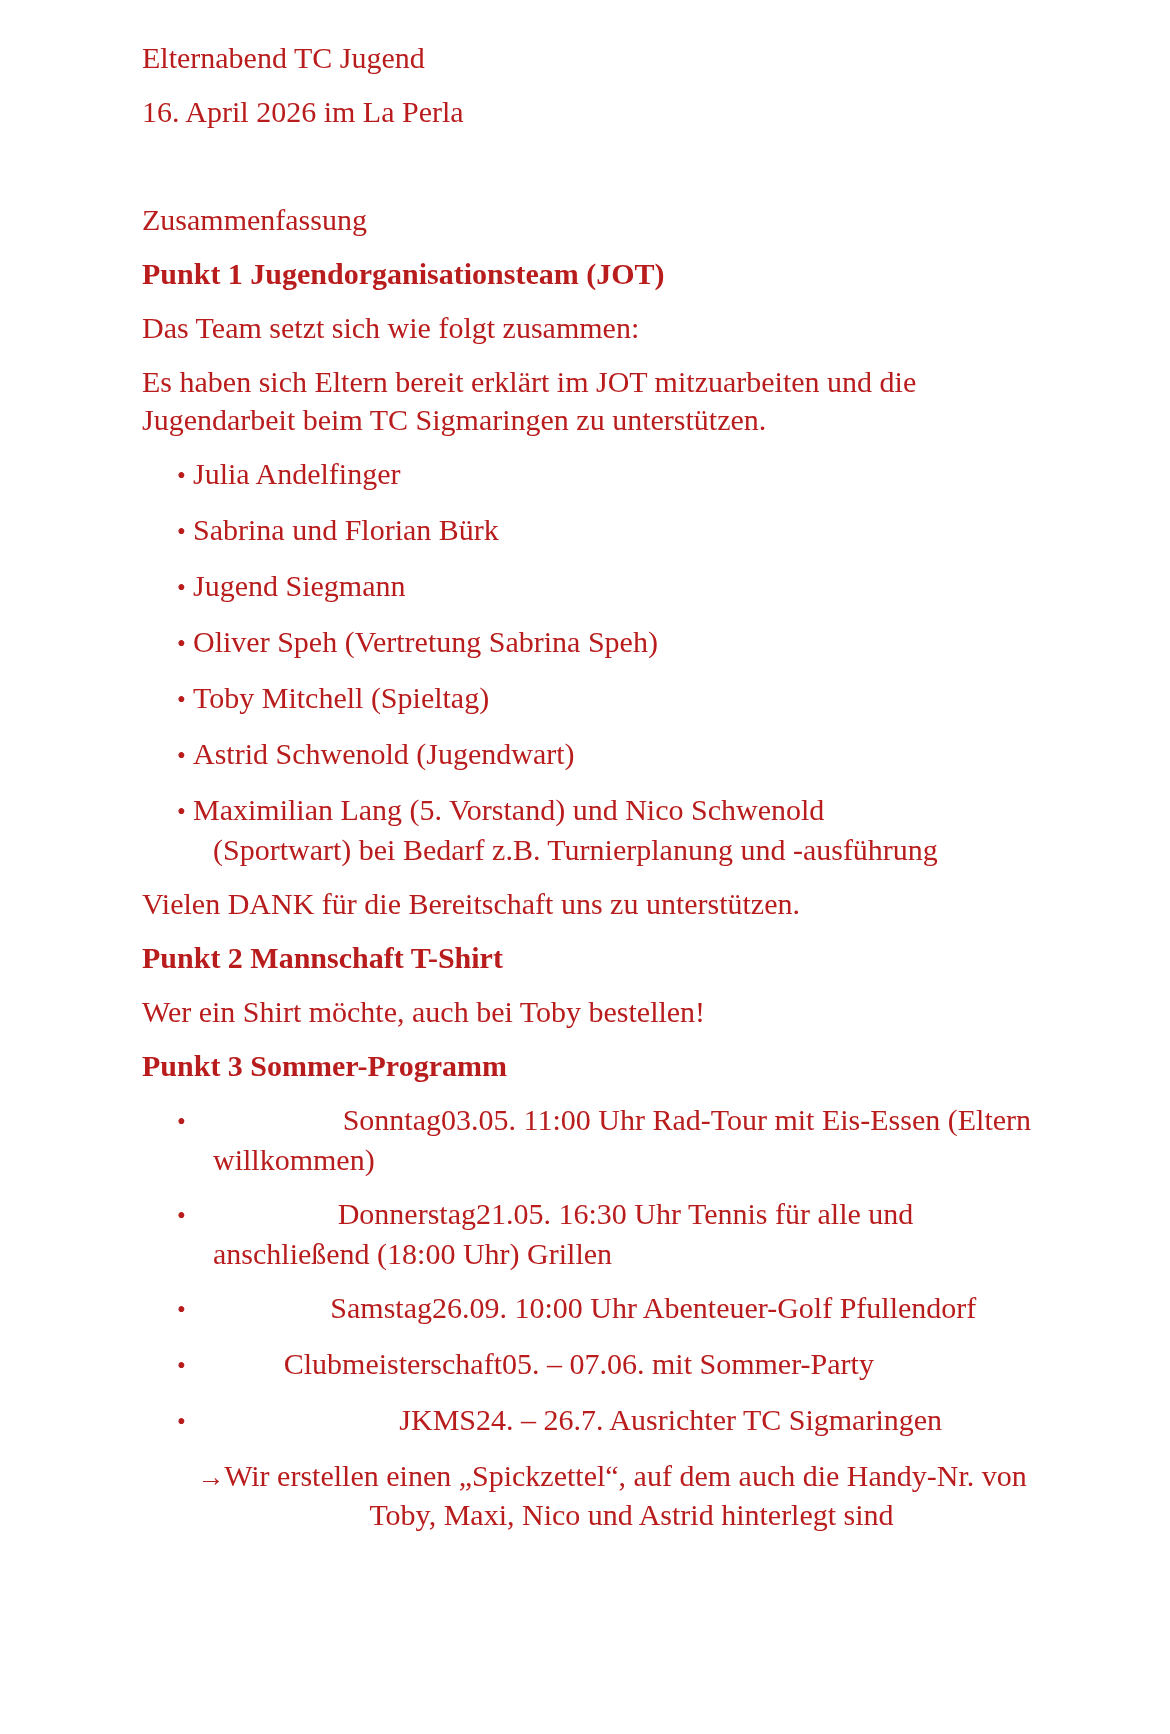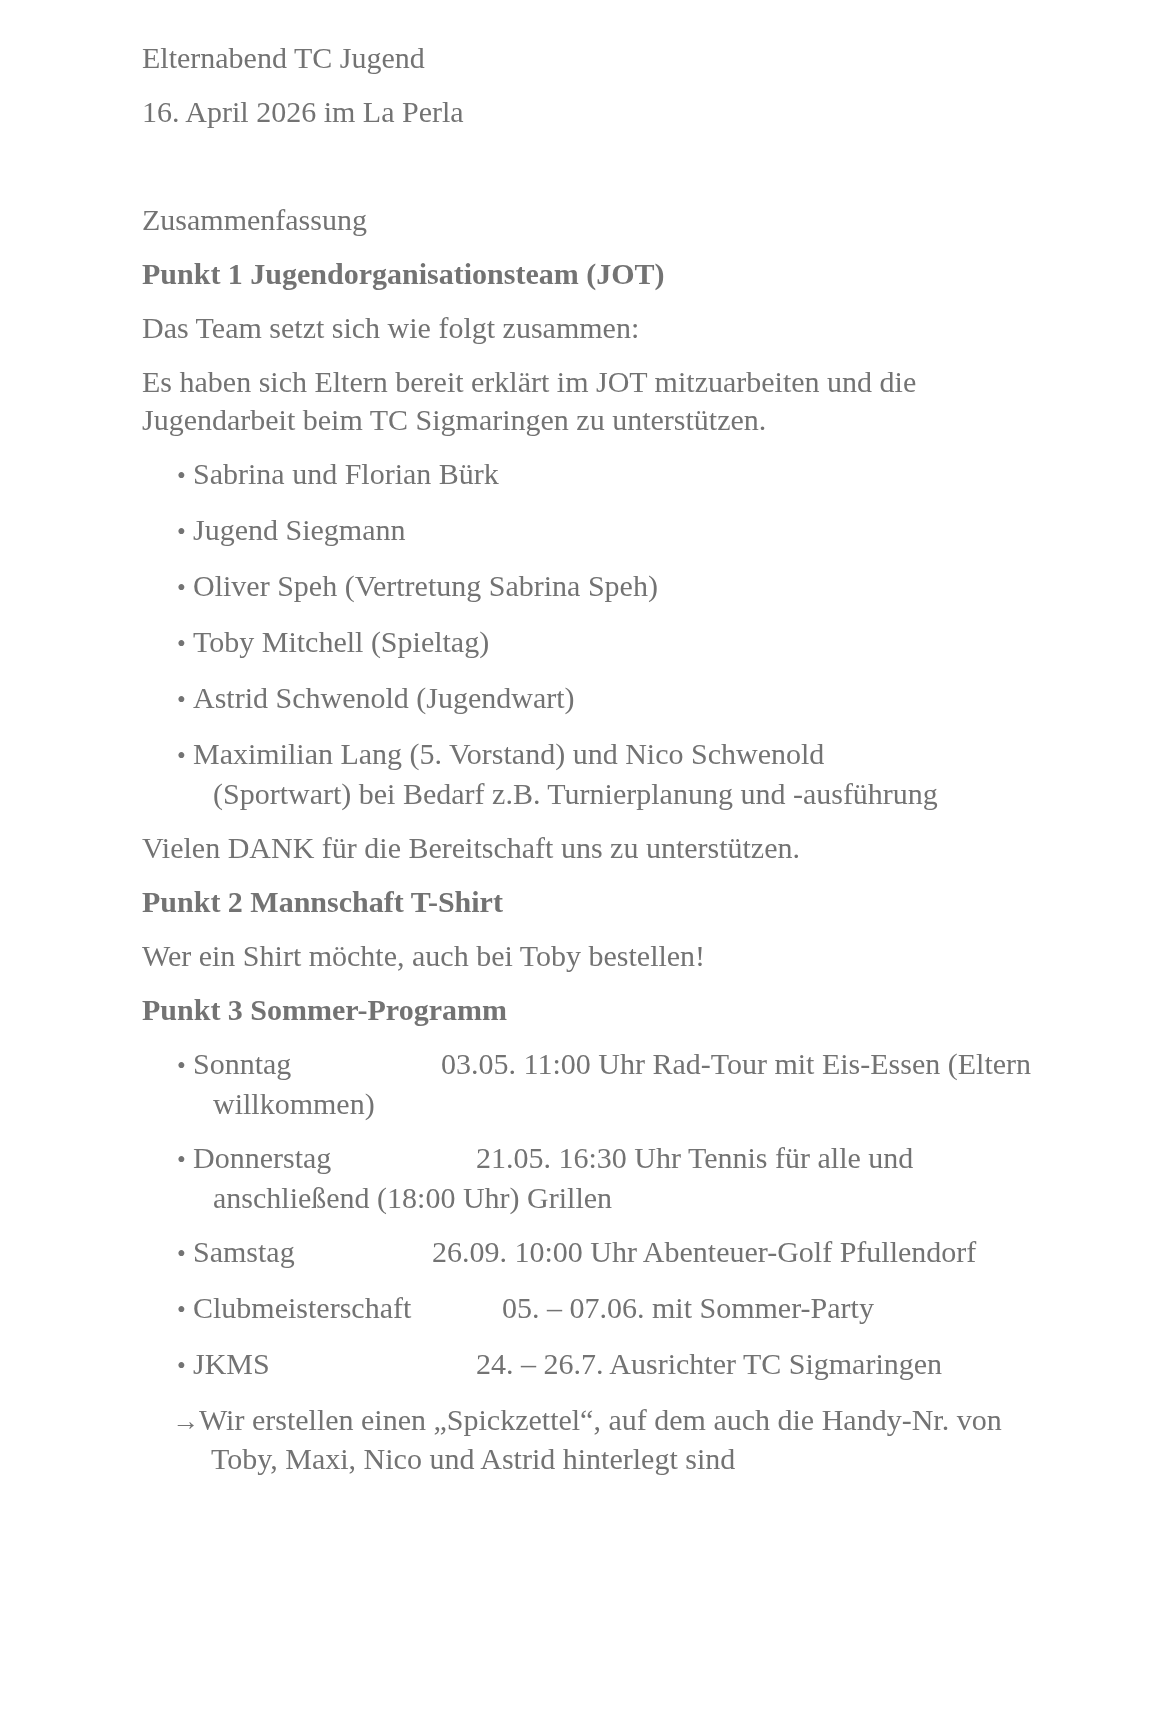--- a/index.html
+++ b/index.html
@@ -12,21 +12,21 @@
     height: 1734px;
     overflow: hidden;
   }
   .doc {
     box-sizing: content-box;
     padding: 39px 0 0 142px;
     width: 910px;
     font-family: "Liberation Serif", "DejaVu Serif", serif;
     font-size: 30px;
     line-height: 38px;
-    color: #737373;
+    color: #b91c1c;
   }
   .doc p {
     margin: 0 0 16px 0;
   }
   .doc h2 {
     font-size: 30px;
     line-height: 38px;
     font-weight: bold;
     margin: 4px 0 16px 0;
   }
@@ -45,29 +45,31 @@
   }
   .bullet {
     display: inline-block;
     width: 16px;
     text-indent: 0;
     font-size: 25px;
   }
   .term {
     display: inline-block;
     text-indent: 0;
+    text-align: right;
   }
   .events li:nth-child(1) .term { width: 248px; }
   .events li:nth-child(2) .term { width: 283px; }
   .events li:nth-child(3) .term { width: 239px; }
   .events li:nth-child(4) .term { width: 309px; }
   .events li:nth-child(5) .term { width: 283px; }
   .arrow-list li {
     padding-left: 69px;
     text-indent: -39px;
+    text-align: center;
   }
   .arrow-marker {
     display: inline-block;
     width: 27px;
     text-indent: 0;
     font-size: 27px;
   }
 </style>
 </head>
 <body>
@@ -79,20 +81,21 @@
 
   <div class="spacer"></div>
 
   <p>Zusammenfassung</p>
 
   <h2>Punkt 1 Jugendorganisationsteam (JOT)</h2>
   <p>Das Team setzt sich wie folgt zusammen:</p>
   <p>Es haben sich Eltern bereit erklärt im JOT mitzuarbeiten und die Jugendarbeit beim TC Sigmaringen zu unterstützen.</p>
 
   <ul class="bullet-list">
+    <li><span class="bullet">•</span><span>Julia Andelfinger</span></li>
     <li><span class="bullet">•</span><span>Sabrina und Florian Bürk</span></li>
     <li><span class="bullet">•</span><span>Jugend Siegmann</span></li>
     <li><span class="bullet">•</span><span>Oliver Speh (Vertretung Sabrina Speh)</span></li>
     <li><span class="bullet">•</span><span>Toby Mitchell (Spieltag)</span></li>
     <li><span class="bullet">•</span><span>Astrid Schwenold (Jugendwart)</span></li>
     <li><span class="bullet">•</span><span>Maximilian Lang (5. Vorstand) und Nico Schwenold</span><br><span>(Sportwart) bei Bedarf z.B. Turnierplanung und -ausführung</span></li>
   </ul>
 
   <p>Vielen DANK für die Bereitschaft uns zu unterstützen.</p>
 

